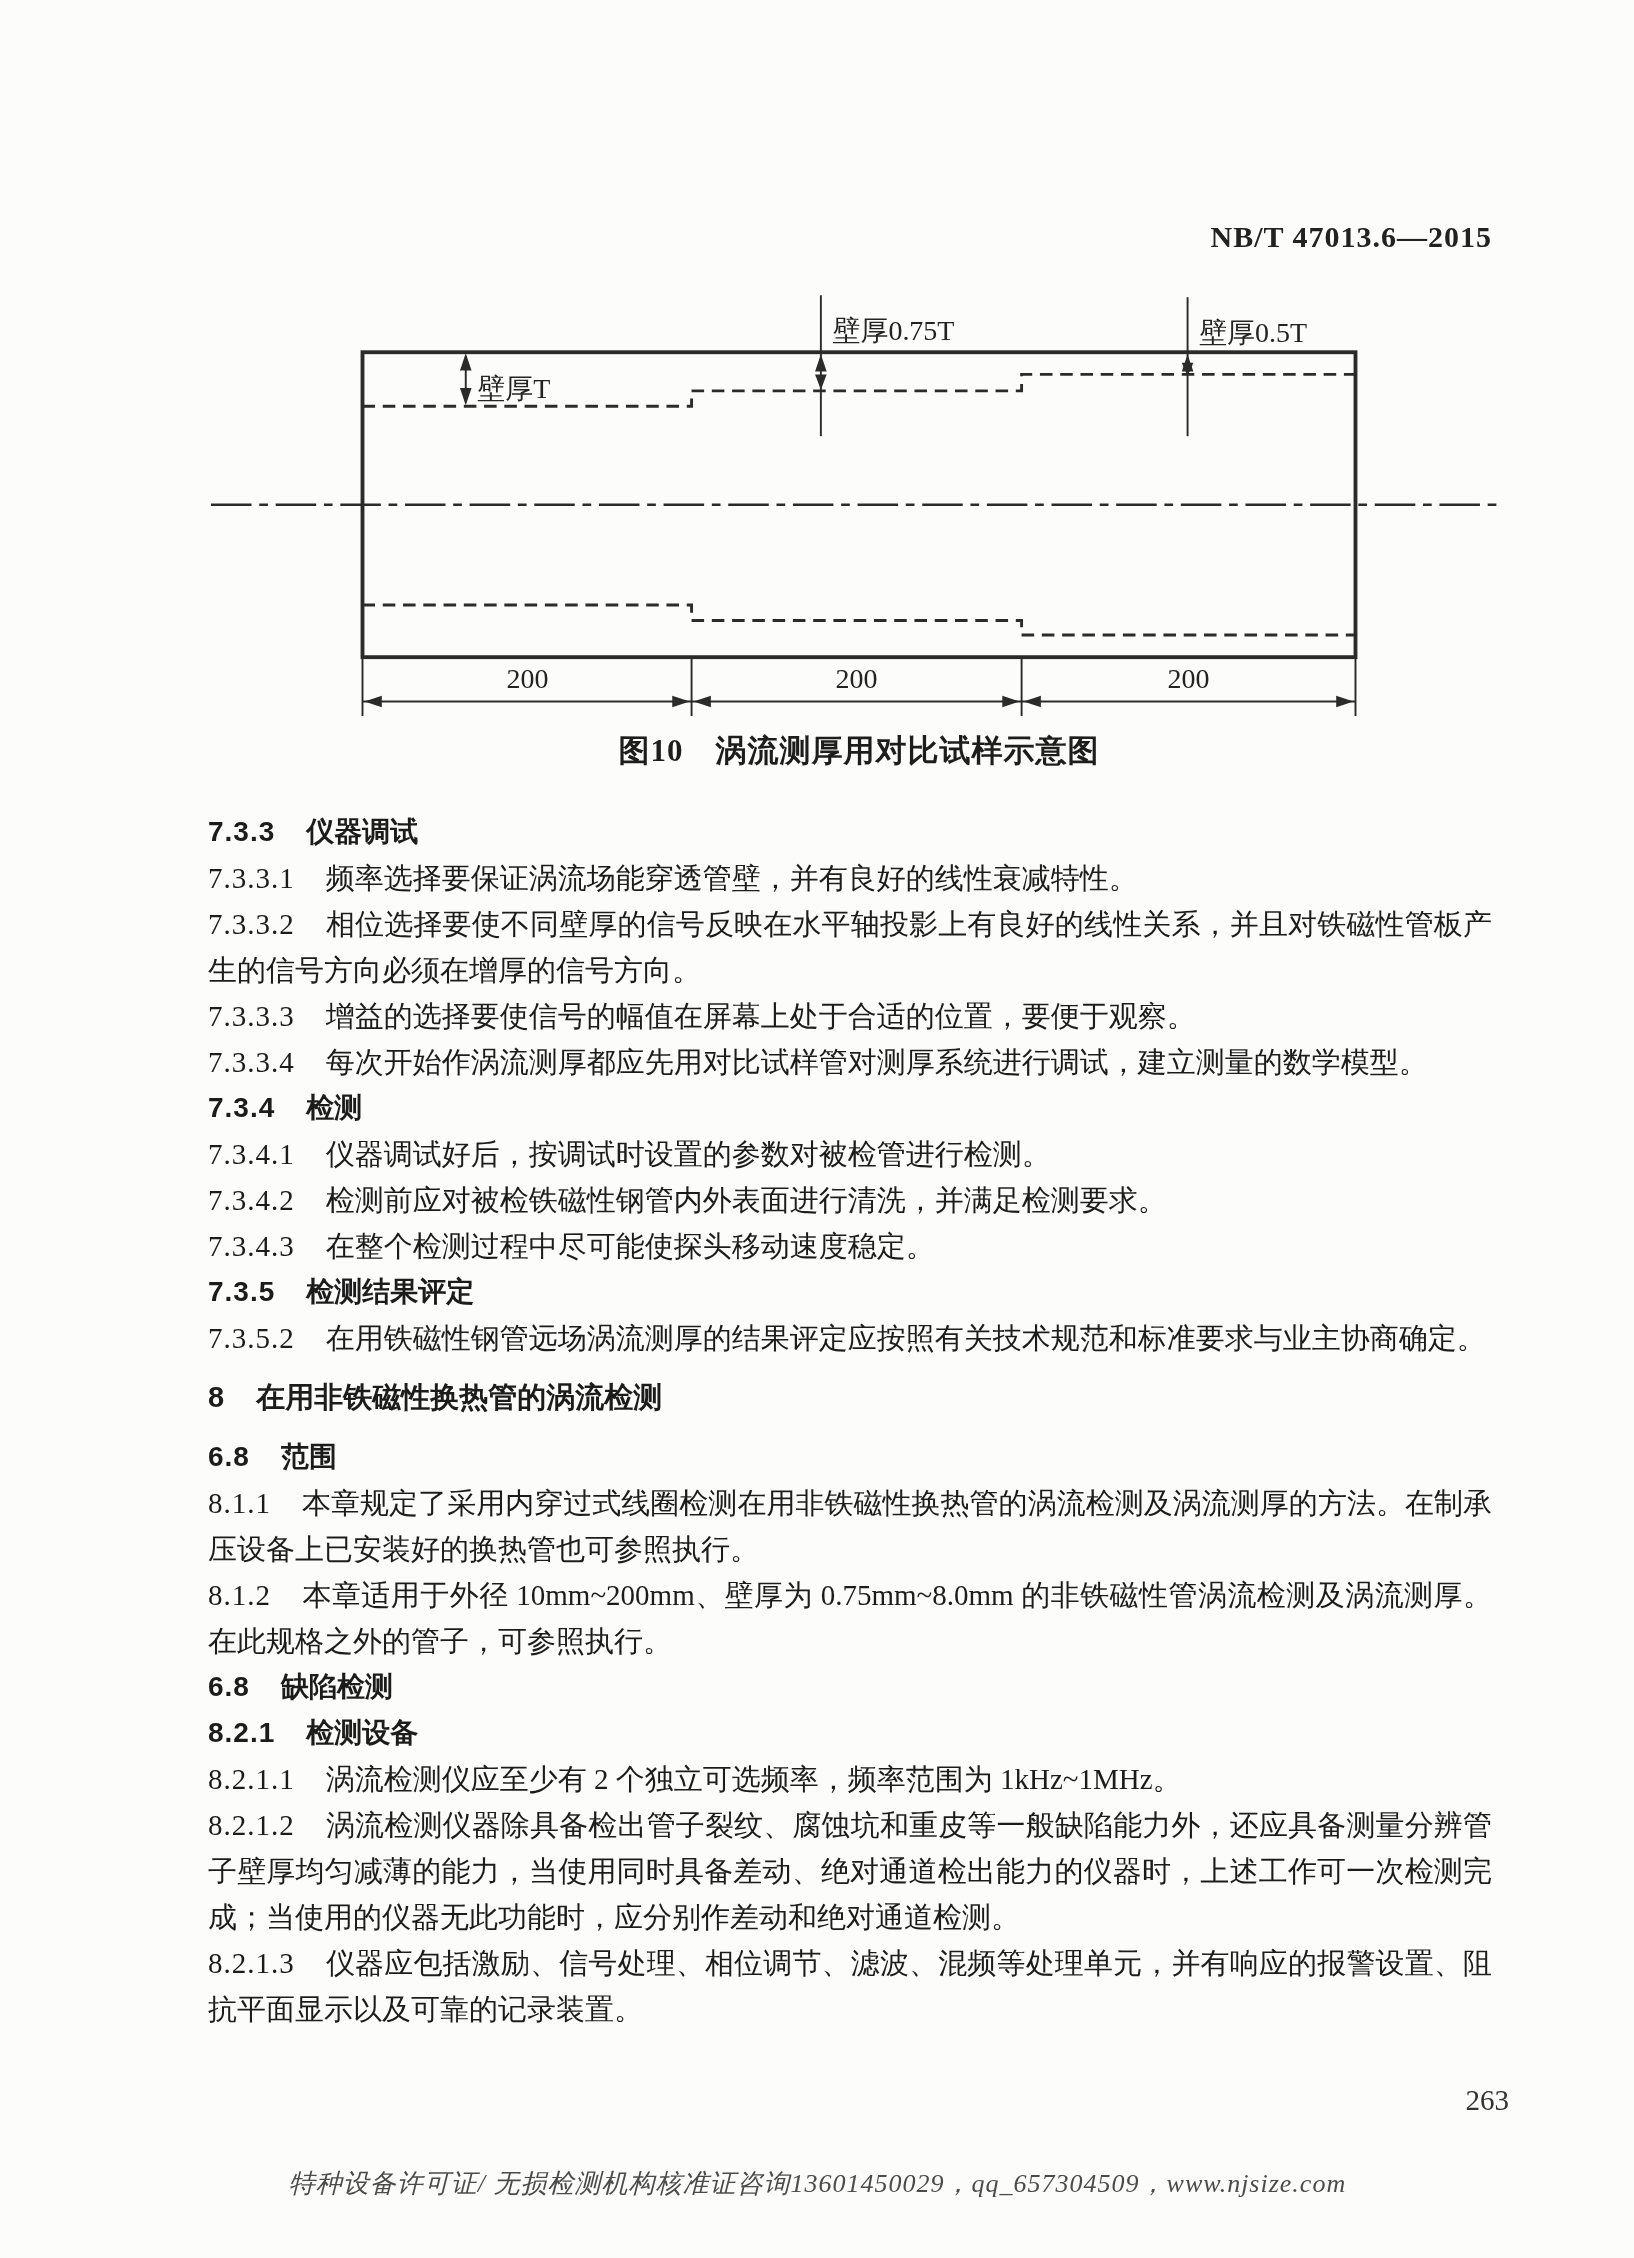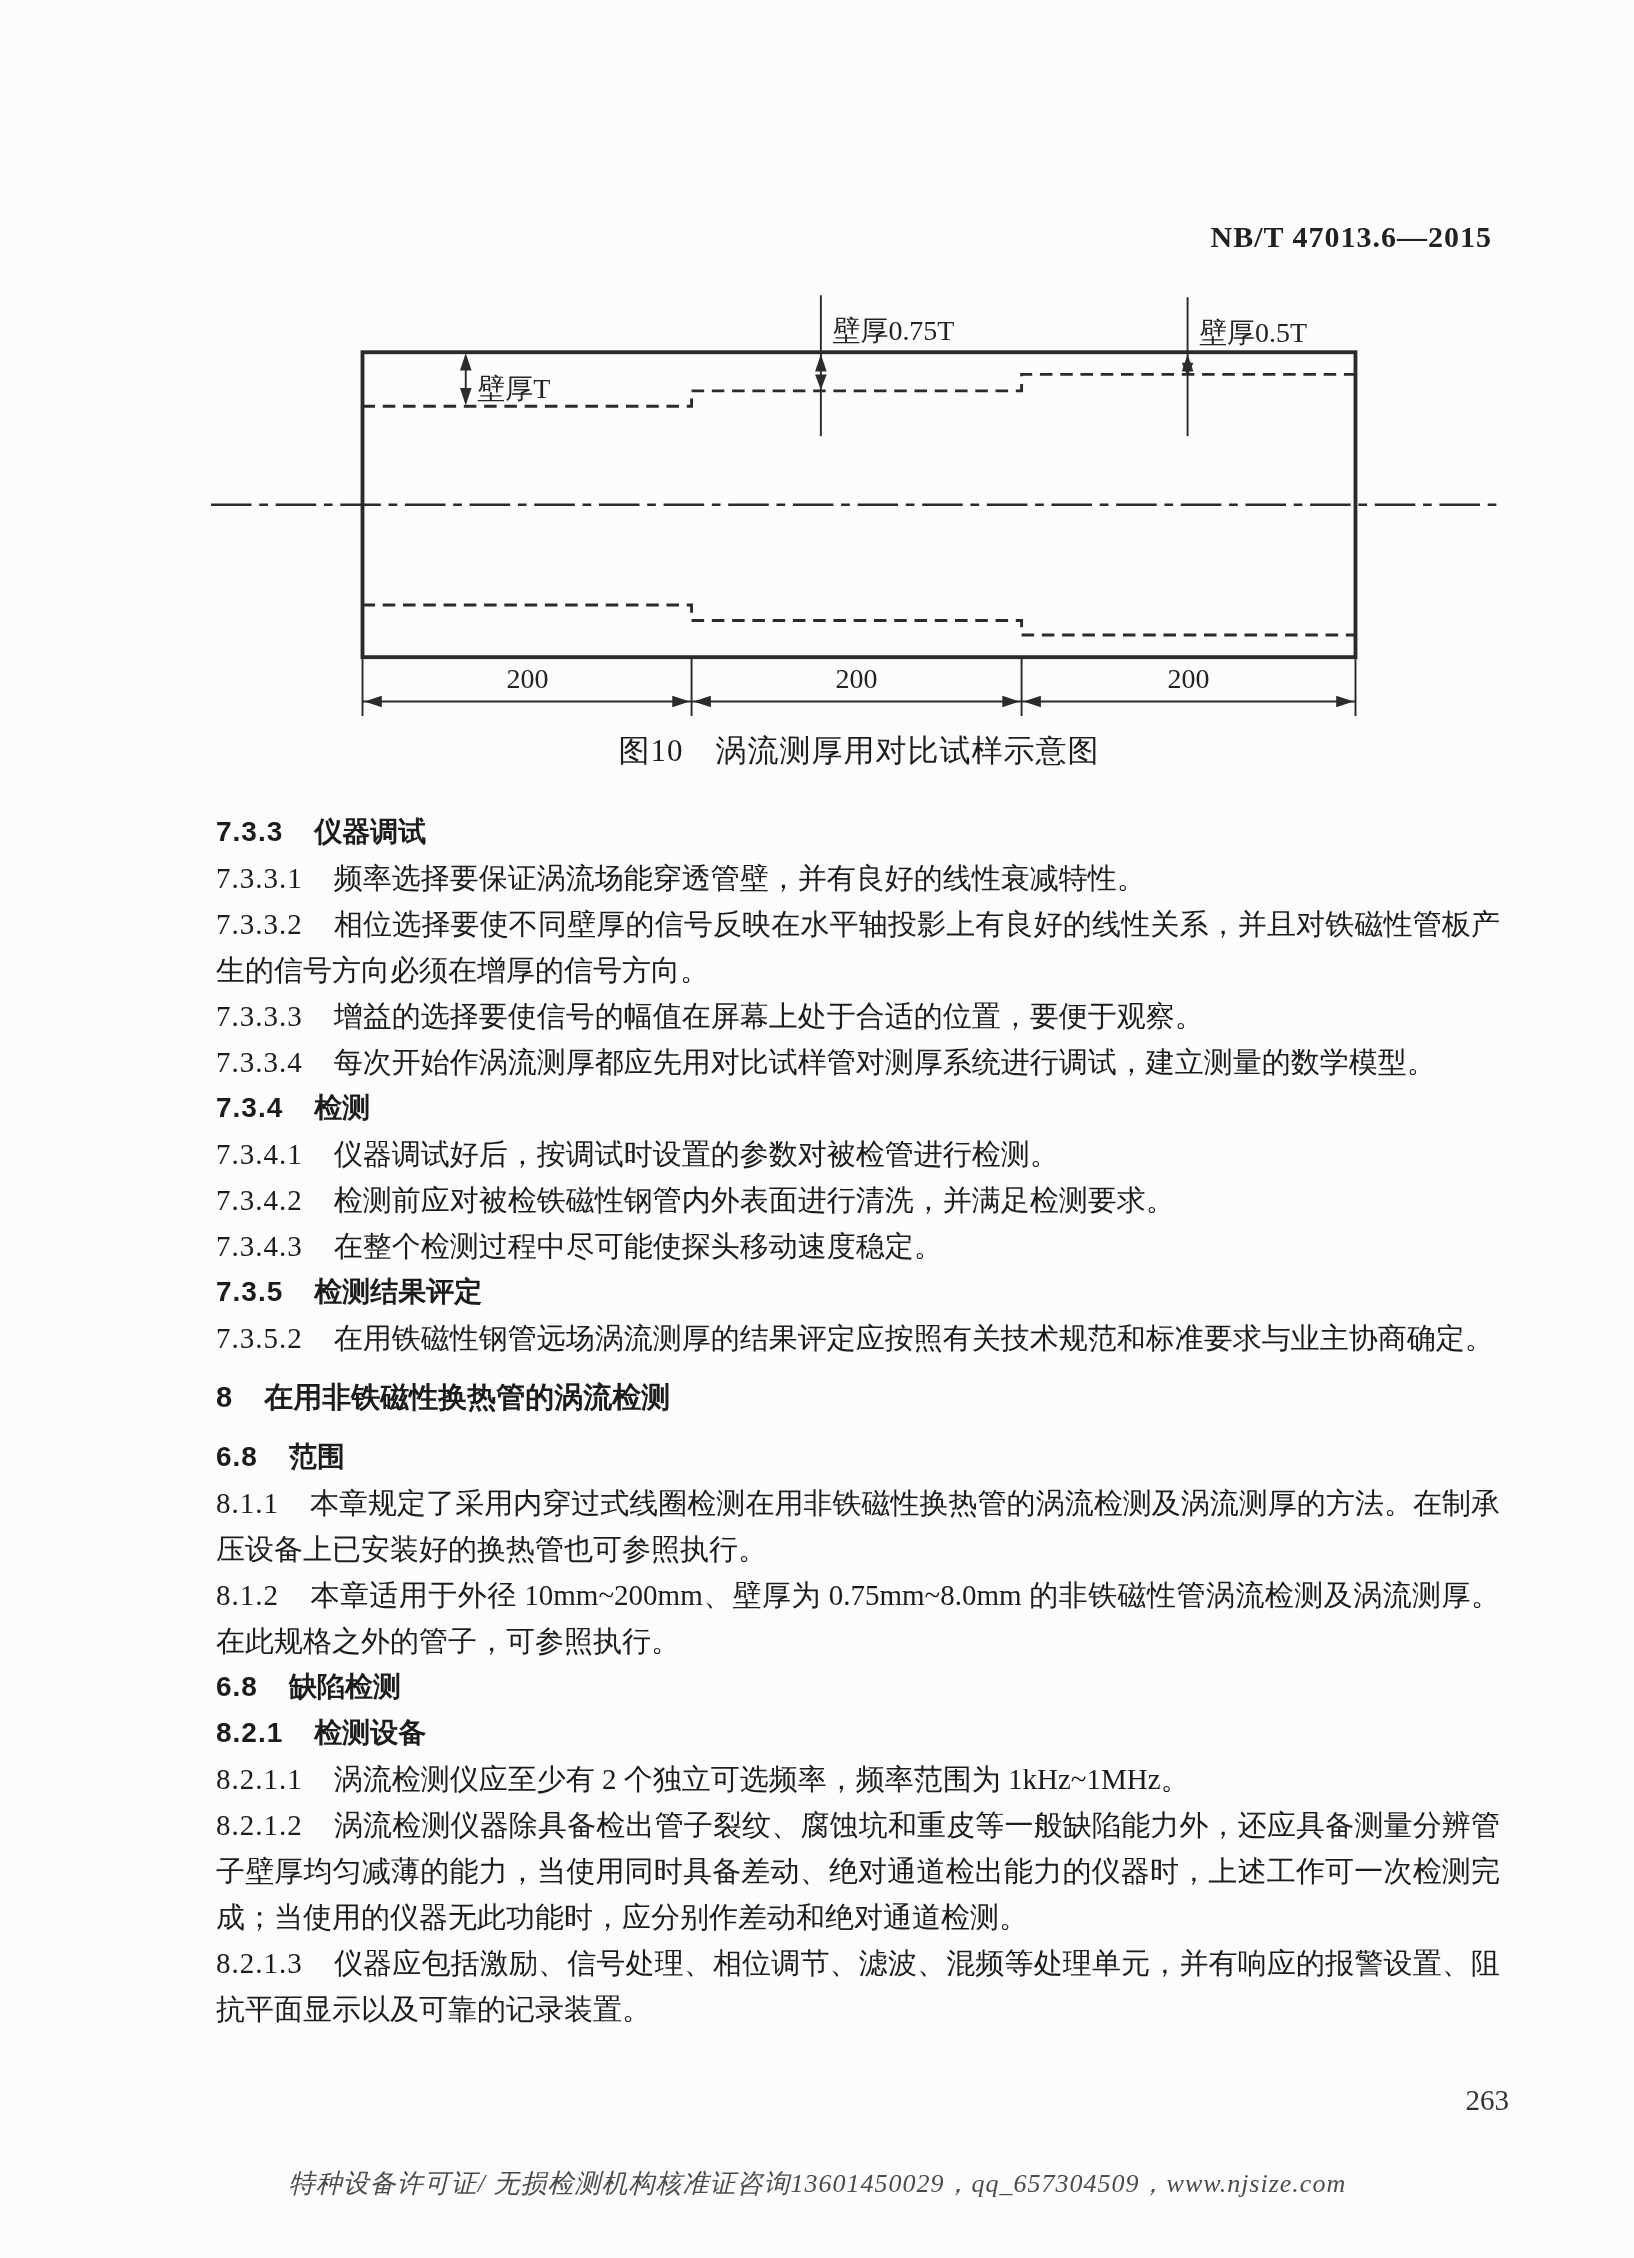--- a/index.html
+++ b/index.html
@@ -18,25 +18,25 @@
     color:#222;
     text-align:center;
   }
   .figure-svg{position:absolute;top:0;left:0;width:1635px;height:772px;}
   .figure-svg text{
     font-family:"Liberation Serif","DejaVu Serif",serif;
     fill:#232323;font-size:29px;
   }
   .figure-caption{
     position:absolute;top:730px;left:362px;width:994px;
-    text-align:center;font-size:31px;font-weight:normal;color:#1d1d1d;
+    text-align:center;font-size:31px;font-weight:bold;color:#1d1d1d;
     letter-spacing:1px;
   }
   .content{
-    position:absolute;top:809px;left:216px;width:1284px;
+    position:absolute;top:809px;left:208px;width:1284px;
     font-size:29px;line-height:46px;text-align:justify;
   }
   .clause{margin:0;}
   .clause .num{margin-right:31px;letter-spacing:1px;white-space:nowrap;}
   .clause.heading{font-weight:bold;font-family:"Liberation Sans","DejaVu Sans",sans-serif;font-size:28px;}
   .clause.chapter{
     font-weight:bold;font-family:Liberation Sans, sans-serif;
     font-size:29px;margin:12.6px 0 14.5px 0;
   }
   .page-number{

